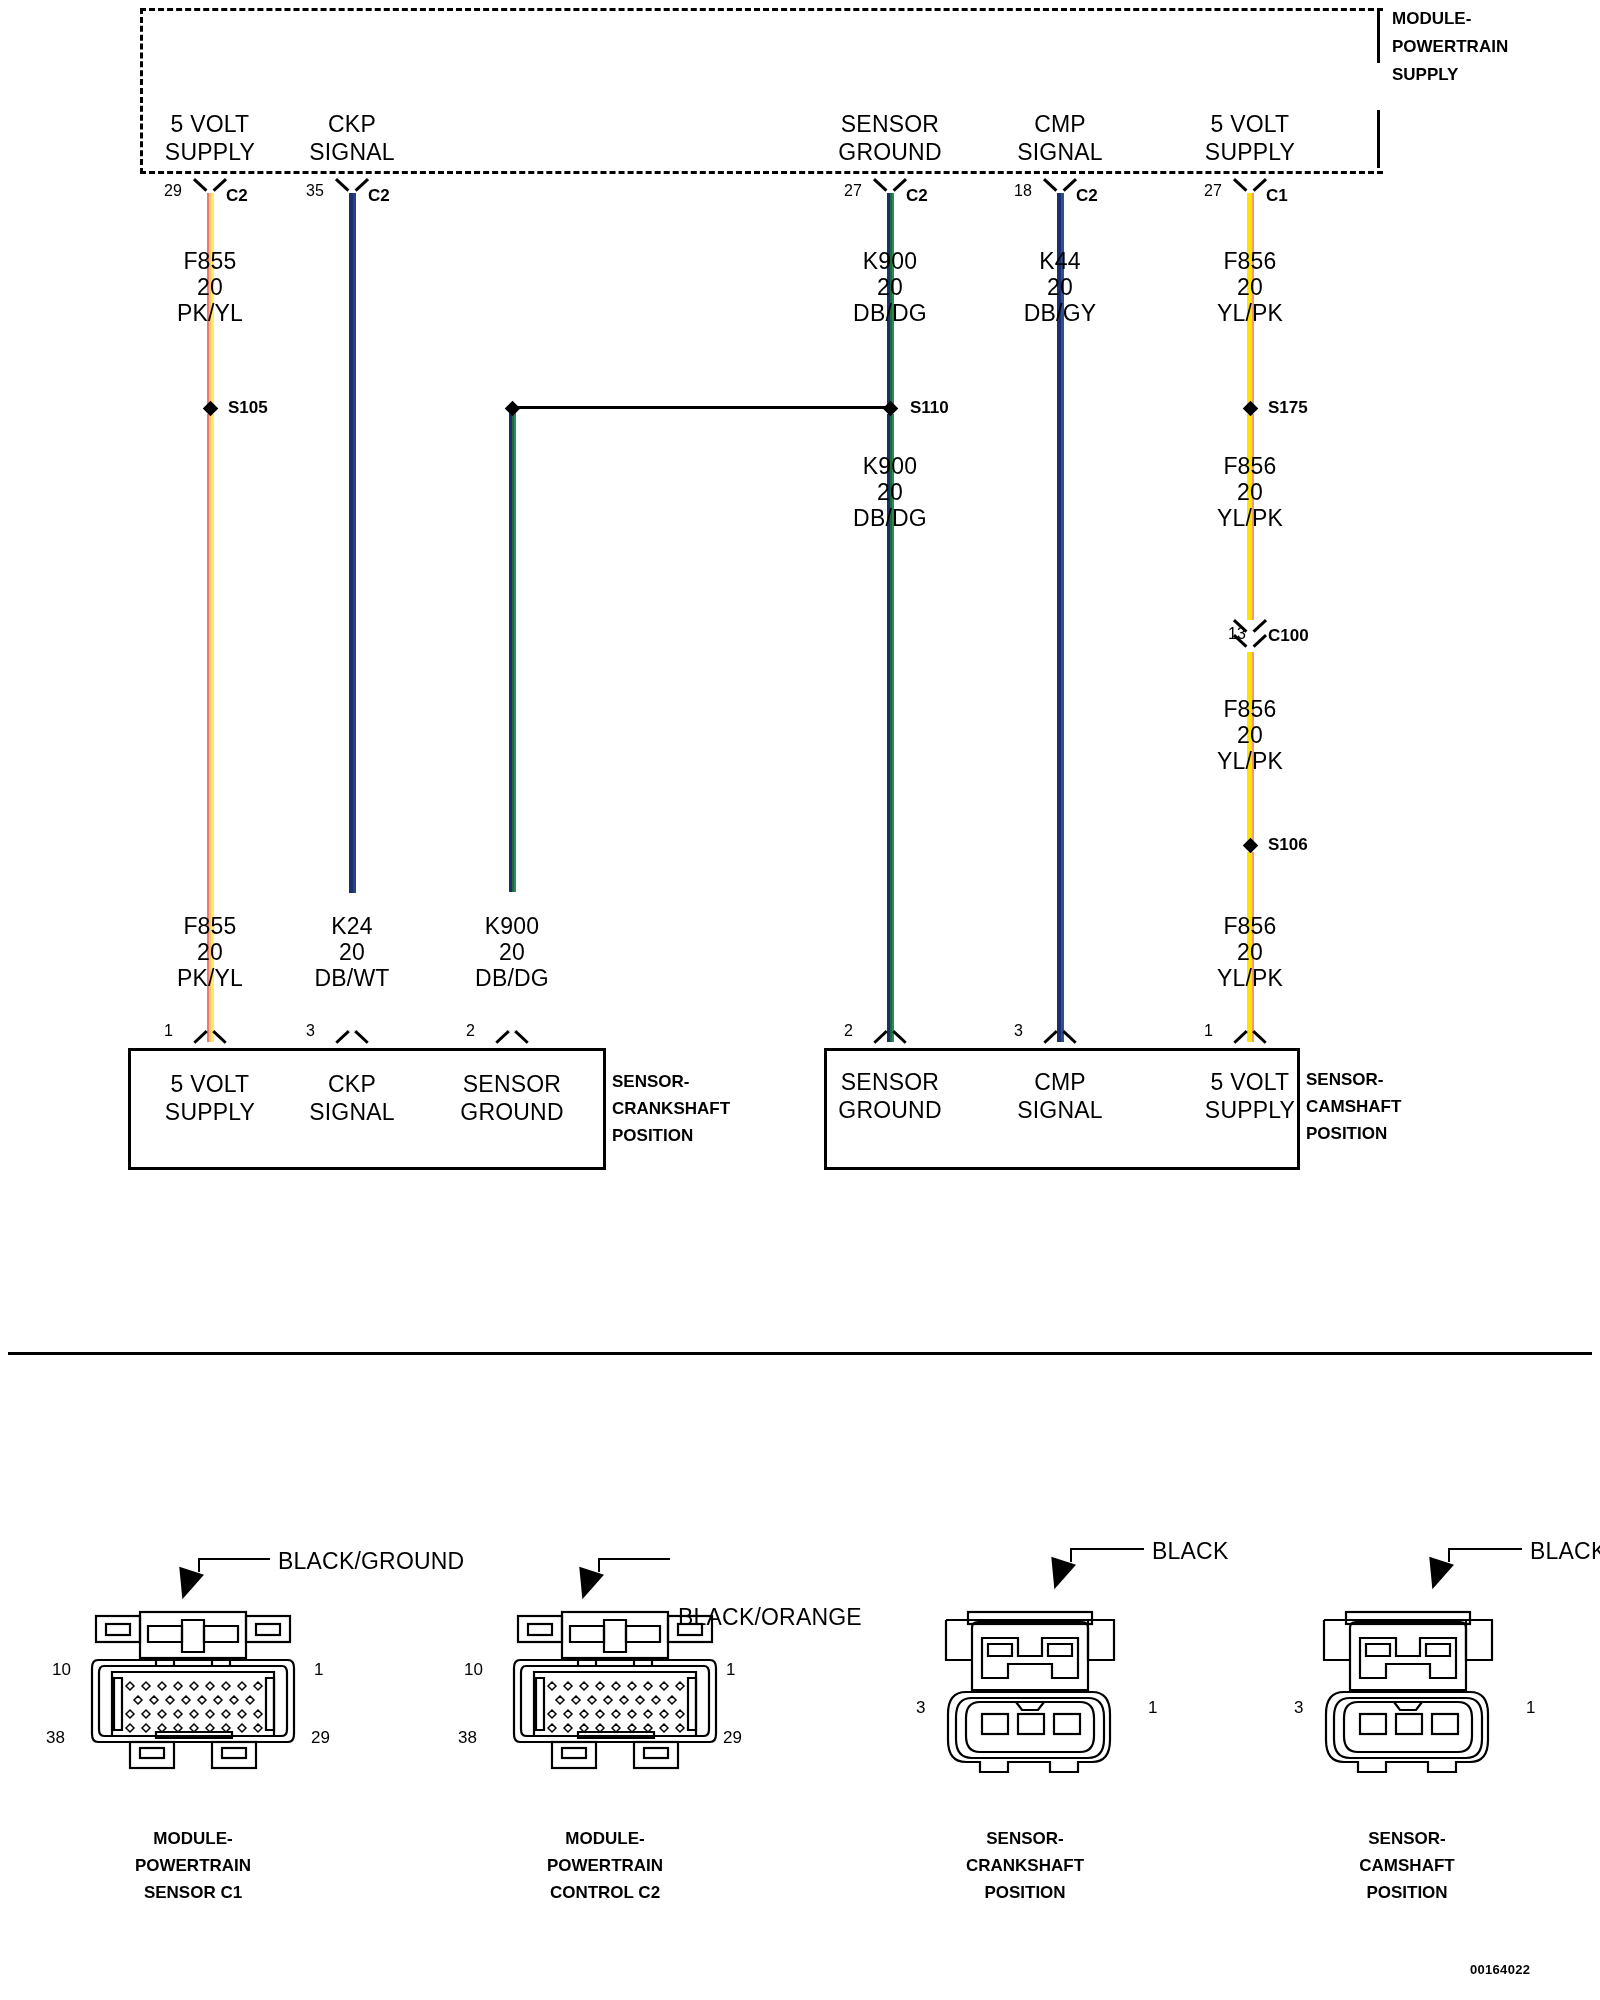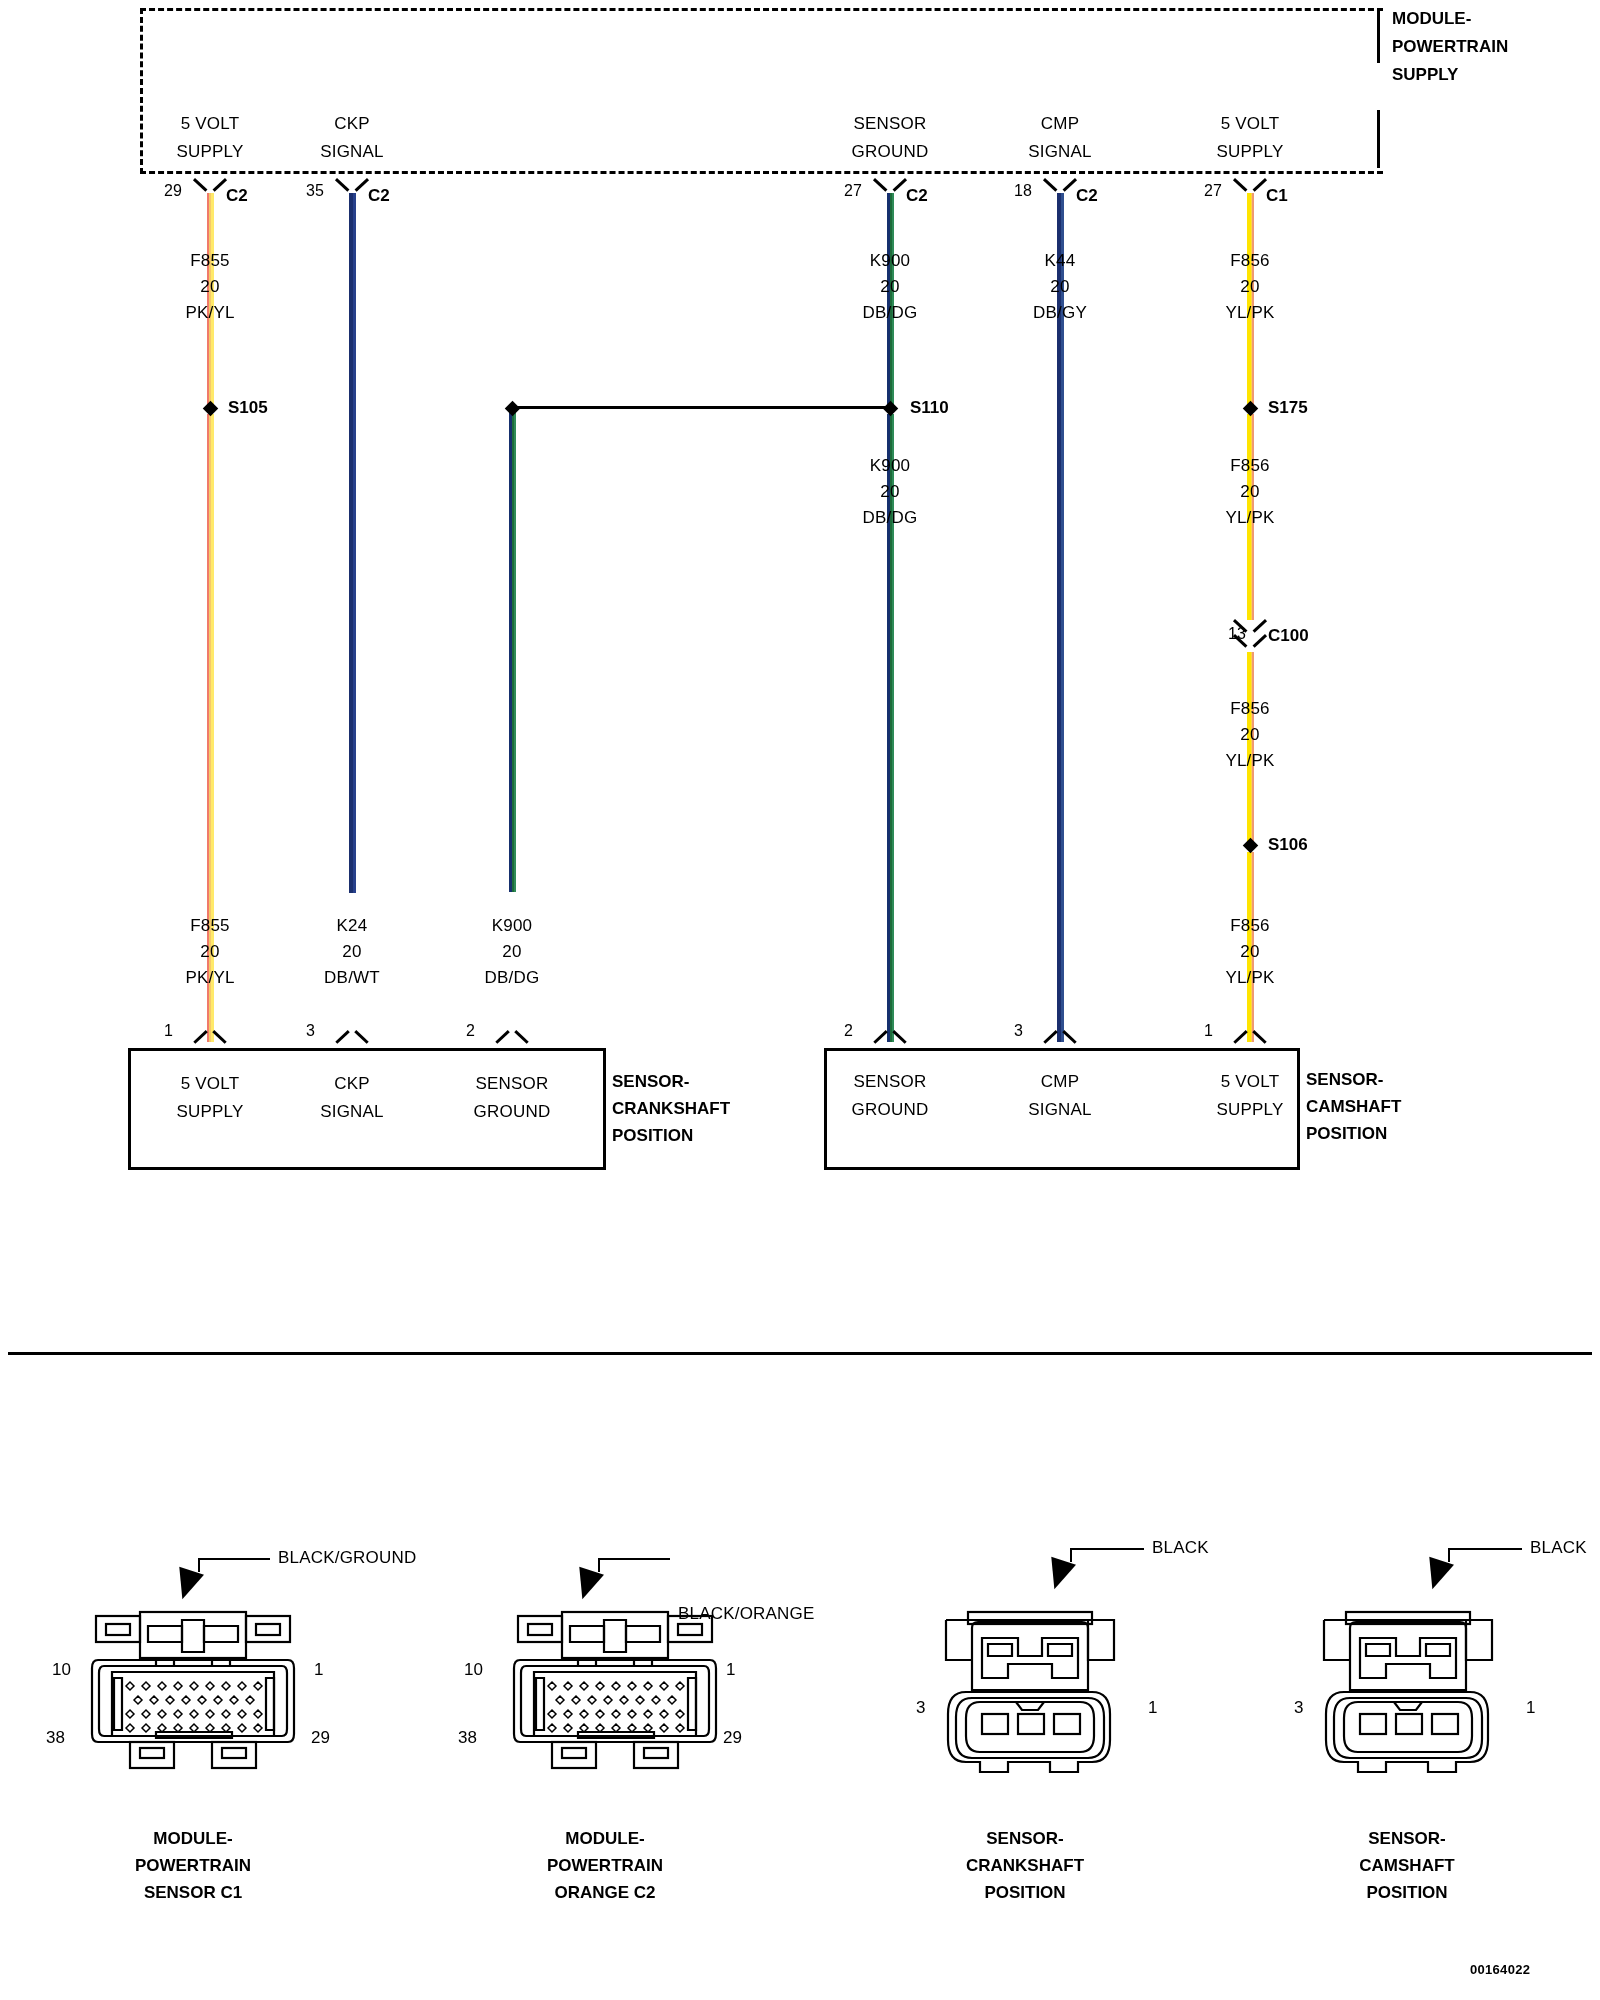--- a/index.html
+++ b/index.html
@@ -1,20 +1,20 @@
 <!DOCTYPE html>
 <html><head>
 <meta charset="utf-8">
 <style>
   html,body{margin:0;padding:0;background:#ffffff;}
   body{width:1600px;height:2000px;position:relative;
        font-family:"Liberation Sans","DejaVu Sans",sans-serif;
        color:#000;overflow:hidden;}
   .abs{position:absolute;}
-  .lbl{font-size:17px;letter-spacing:.2px;white-space:nowrap;}
+  .lbl{font-size:23px;letter-spacing:.2px;white-space:nowrap;}
   .lbl-b{font-size:17px;font-weight:bold;white-space:nowrap;}
   .lbl-sm{font-size:16px;white-space:nowrap;}
   .ctr{text-align:center;transform:translateX(-50%);}
 
   
   #pcm-box{left:140px;top:8px;width:1240px;height:160px;
            border-top:3px dashed #000;border-left:3px dashed #000;
            border-bottom:3px dashed #000;border-right:0;}
   #pcm-right-stub{left:1377px;top:8px;width:3px;height:55px;background:#000;}
   #pcm-right-stub2{left:1377px;top:110px;width:3px;height:58px;background:#000;}
@@ -357,21 +357,21 @@
 <div class="leader-d" style="left:598px;top:1558px;height:14px;"></div>
 <div class="arrow" style="left:574px;top:1570px;transform:rotate(18deg);"></div>
 <div class="abs lbl" style="left:678px;top:1604px;">BLACK/ORANGE</div>
 <div class="pinnum" style="left:464px;top:1660px;">10</div>
 <div class="pinnum" style="left:726px;top:1660px;">1</div>
 <div class="pinnum" style="left:458px;top:1728px;">38</div>
 <div class="pinnum" style="left:723px;top:1728px;">29</div>
 <div class="conn-cap" style="left:460px;top:1825px;width:290px;">
   <div>MODULE-</div>
   <div>POWERTRAIN</div>
-  <div>ORANGE C2</div>
+  <div>CONTROL C2</div>
 </div>
 
 <div class="abs" style="left:930px;top:1580px;">
   <svg width="200" height="200" viewBox="0 0 200 200">
     <g fill="none" stroke="#000" stroke-width="2.2">
       <path d="M16 40 h168 v40 h-26 v-40"></path>
       <path d="M16 40 v40 h26"></path>
       <rect x="38" y="32" width="124" height="12"></rect>
       <path d="M42 48 q0 -6 6 -6 h104 q6 0 6 6 v62 h-116 z"></path>
       <path d="M52 58 h36 v18 h24 v-18 h36 v40 h-26 v-14 h-44 v14 h-26 z"></path>

